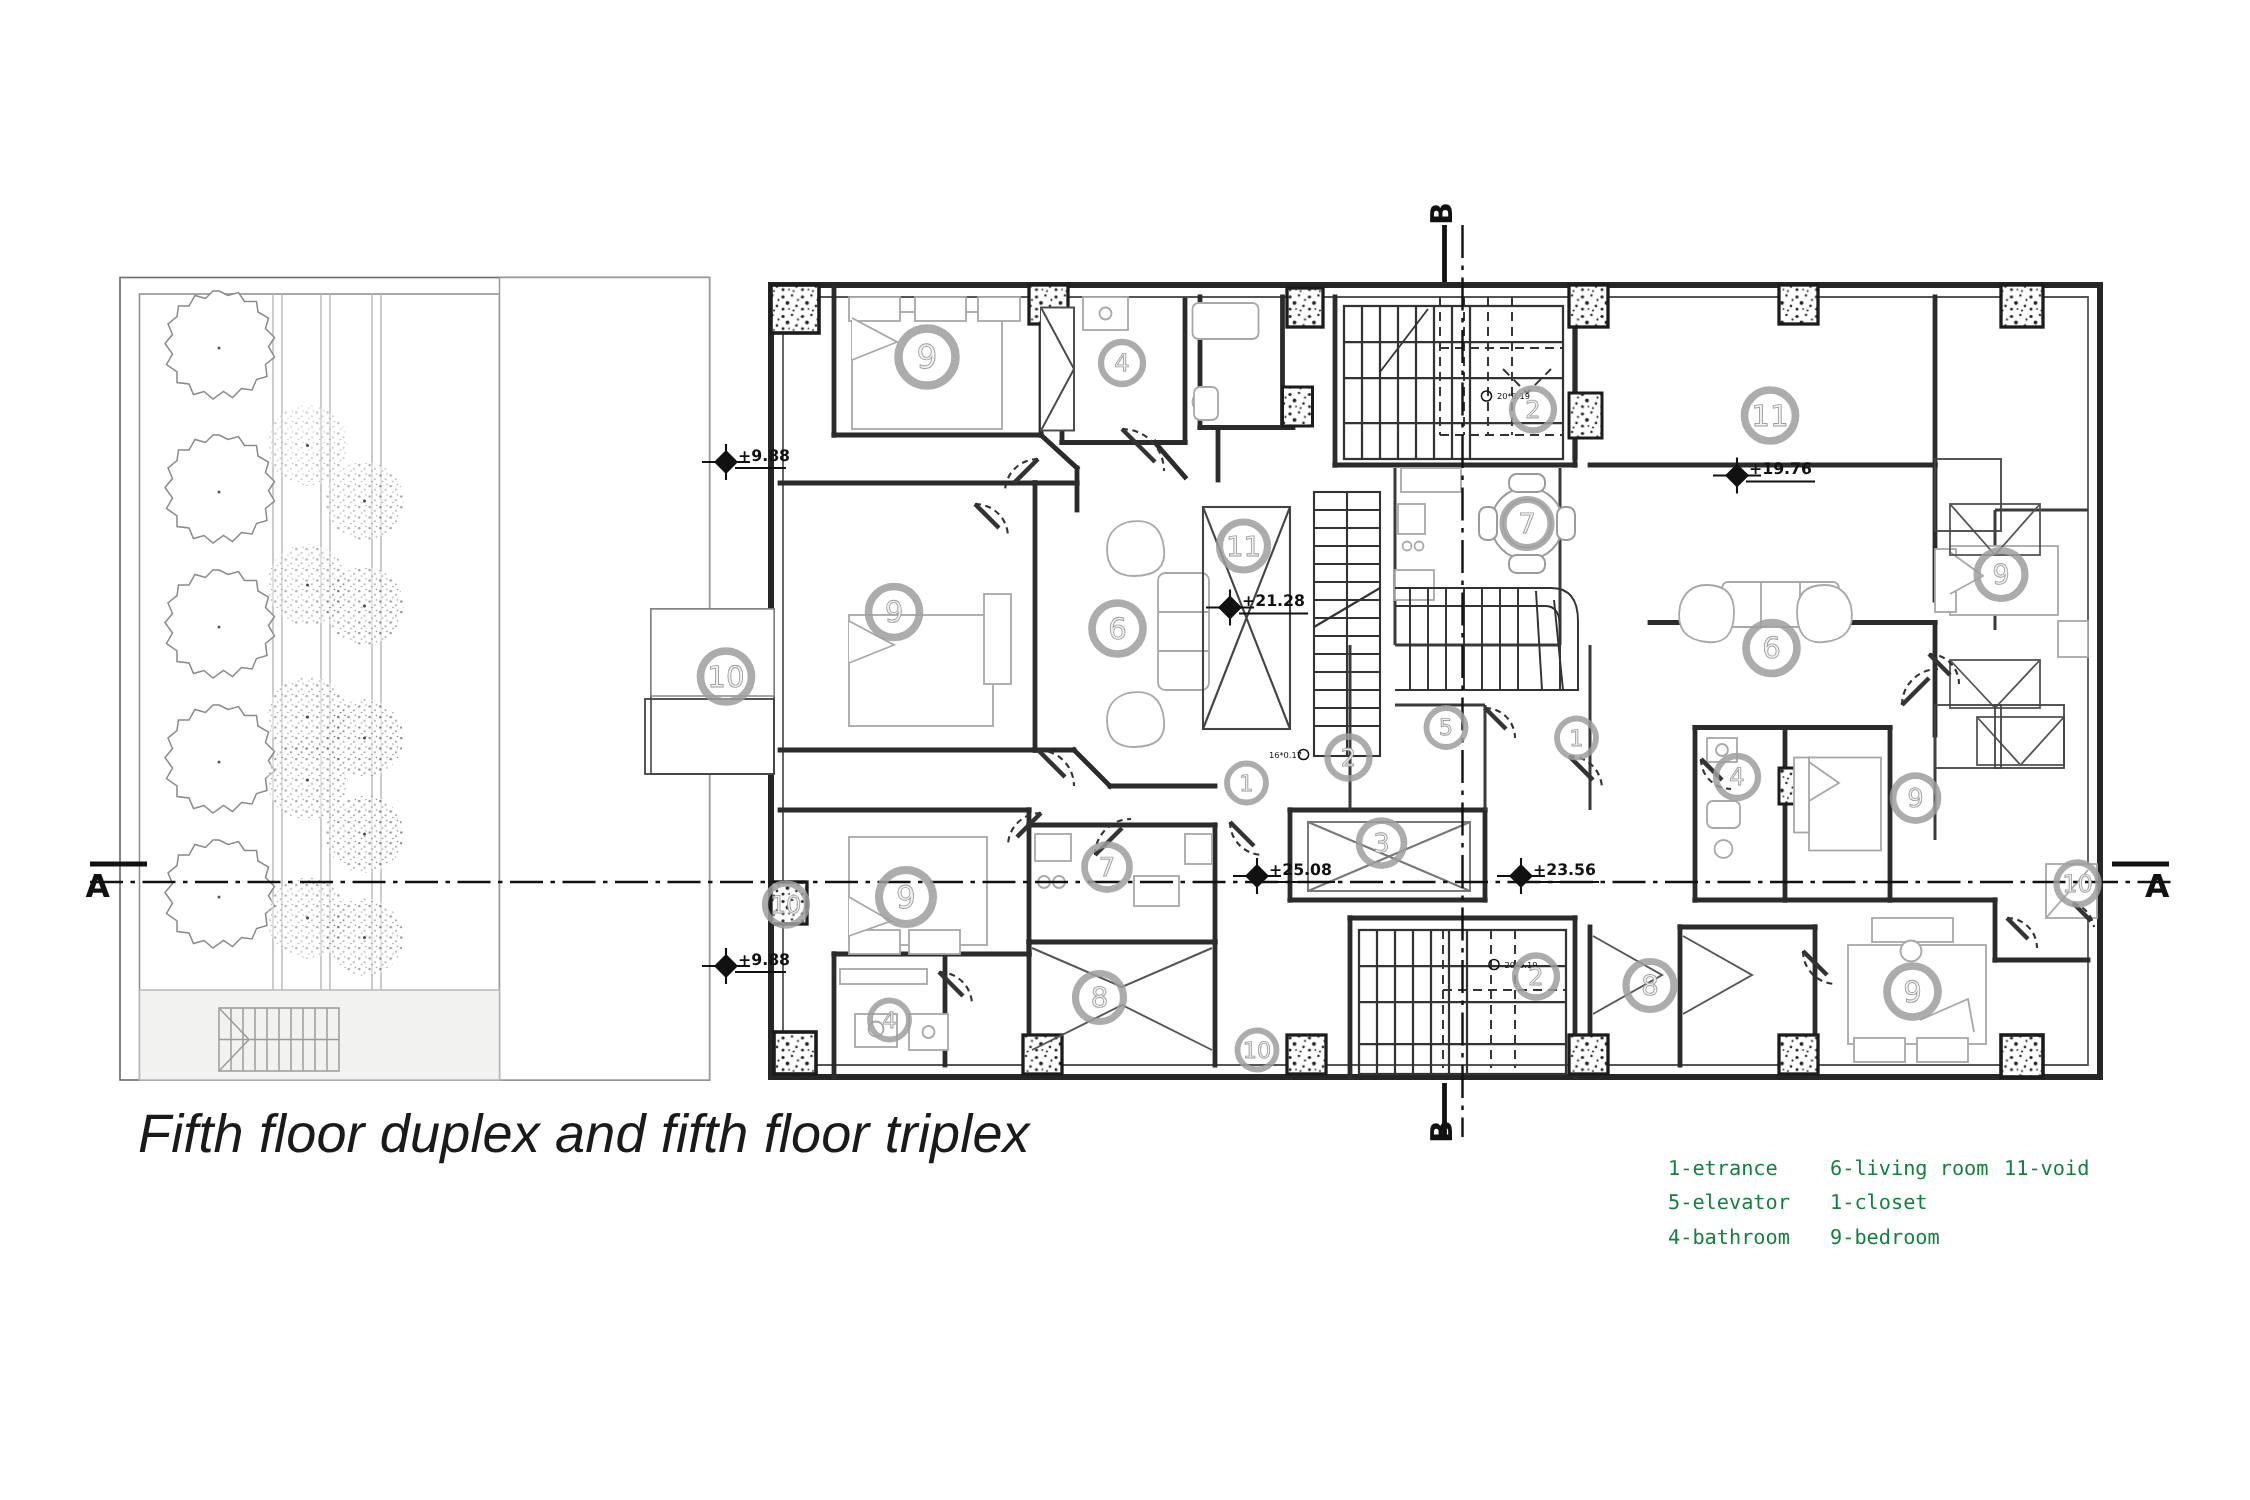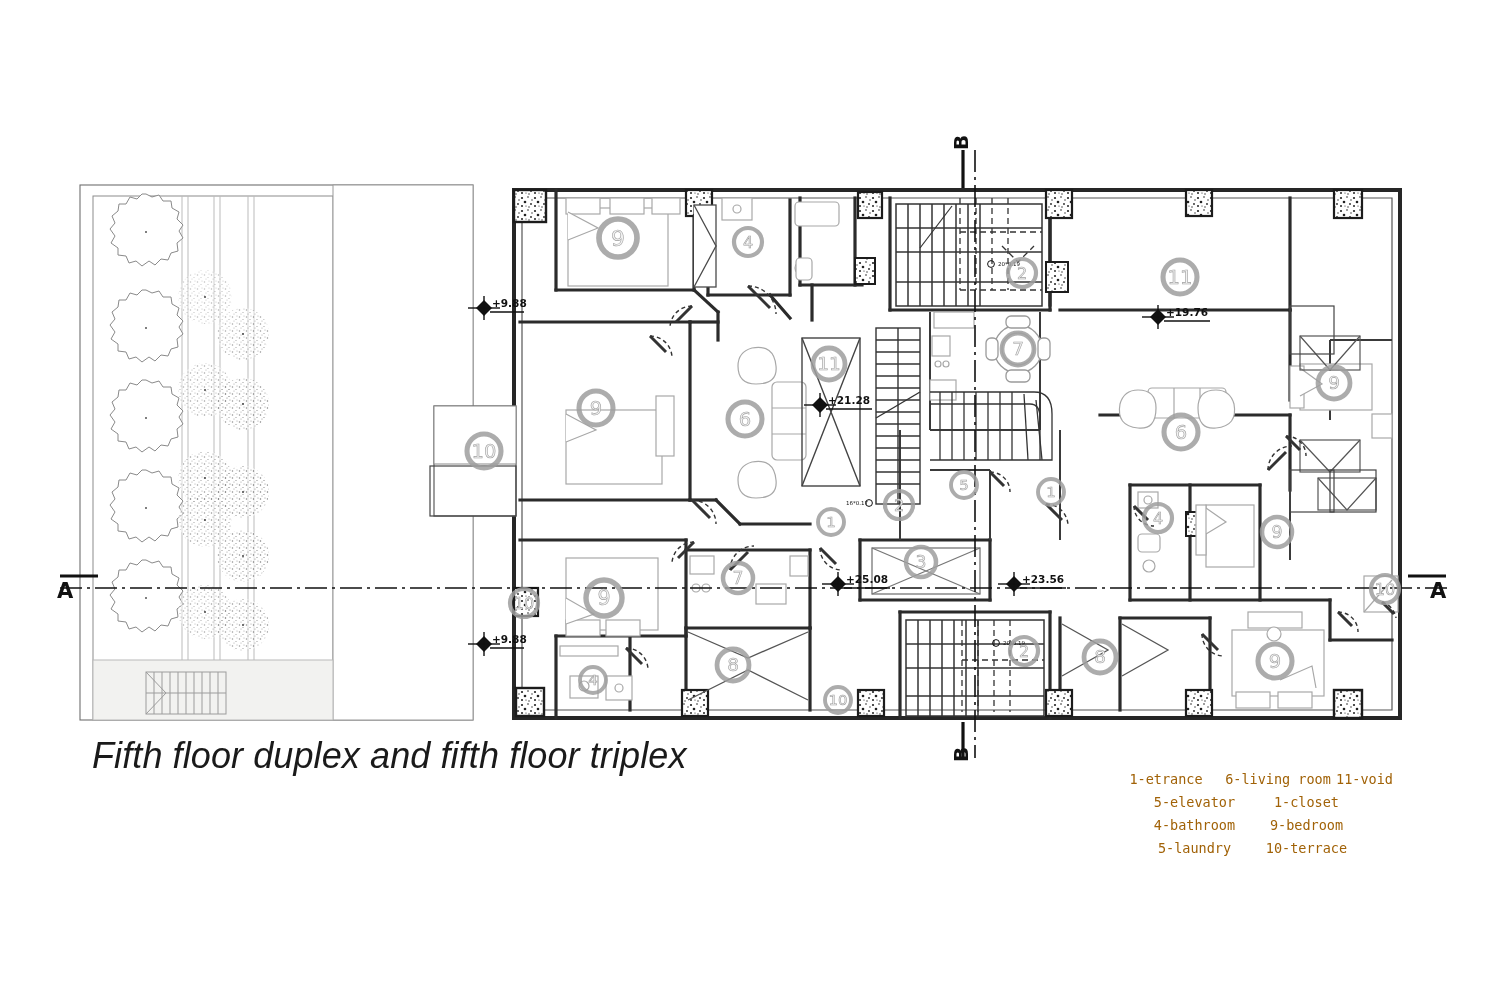--- a/index.html
+++ b/index.html
@@ -27,24 +27,23 @@
     letter-spacing: 0.1px;
     white-space: nowrap;
     font-style: italic;
   }
 
   .legend {
     position: absolute;
     left: 1112px; top: 768px;
     font-family: "DejaVu Sans Mono", monospace;
     font-size: 13.5px;
-    color: #a16207;
+    color: #15803d;
     line-height: 23px;
     white-space: nowrap;
-    text-align: center;
   }
   .legend-row { display: block; height: 23px; }
   .legend-col1 { display: inline-block; width: 108px; }
   .legend-col2 { display: inline-block; width: 116px; }
   .legend-col3 { display: inline-block; }
 </style>
 </head>
 <body>
 
 <div id="stage">
@@ -746,18 +745,15 @@
   <div class="legend">
     <span class="legend-row">
       <span class="legend-col1">1-etrance</span><span class="legend-col2">6-living room</span><span class="legend-col3">11-void</span>
     </span>
     <span class="legend-row">
       <span class="legend-col1">5-elevator</span><span class="legend-col2">1-closet</span><span class="legend-col3"></span>
     </span>
     <span class="legend-row">
       <span class="legend-col1">4-bathroom</span><span class="legend-col2">9-bedroom</span><span class="legend-col3"></span>
     </span>
-    <span class="legend-row">
-      <span class="legend-col1">5-laundry</span><span class="legend-col2">10-terrace</span><span class="legend-col3"></span>
-    </span>
   </div>
 
 </div>
 
 </body></html>

